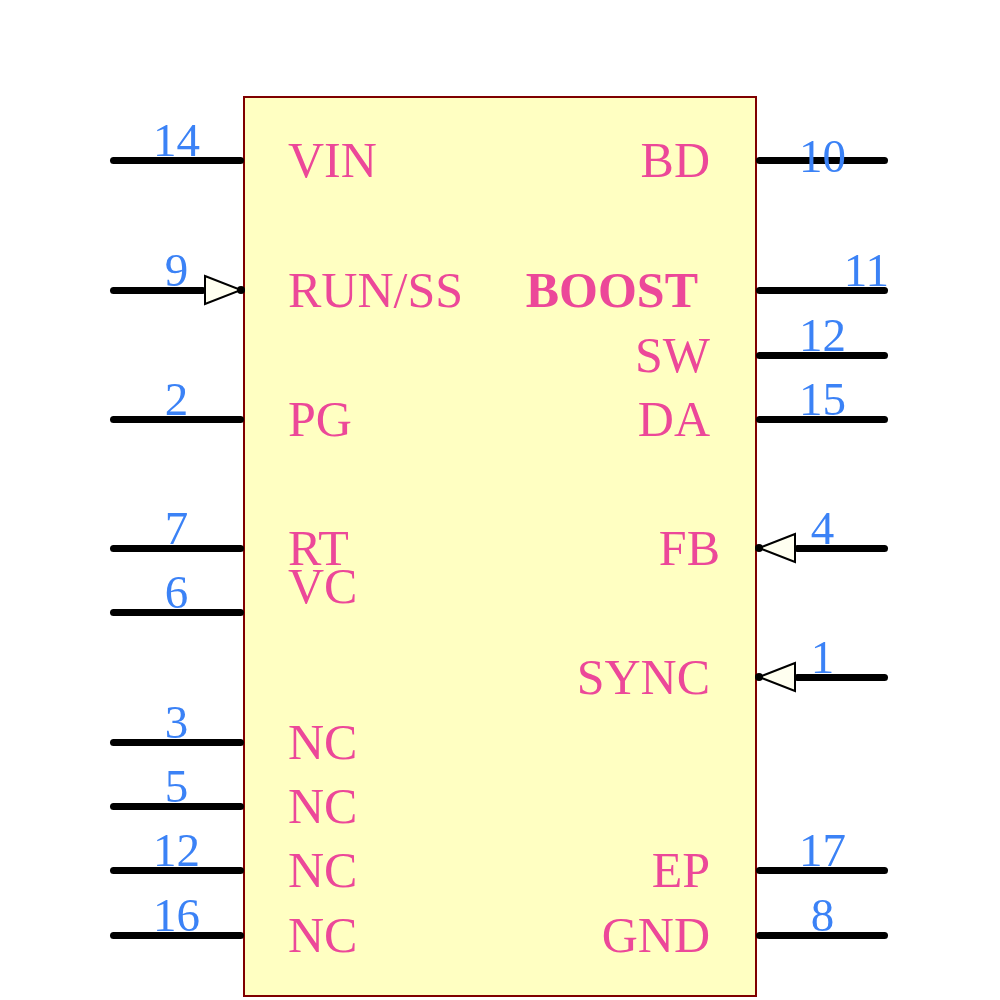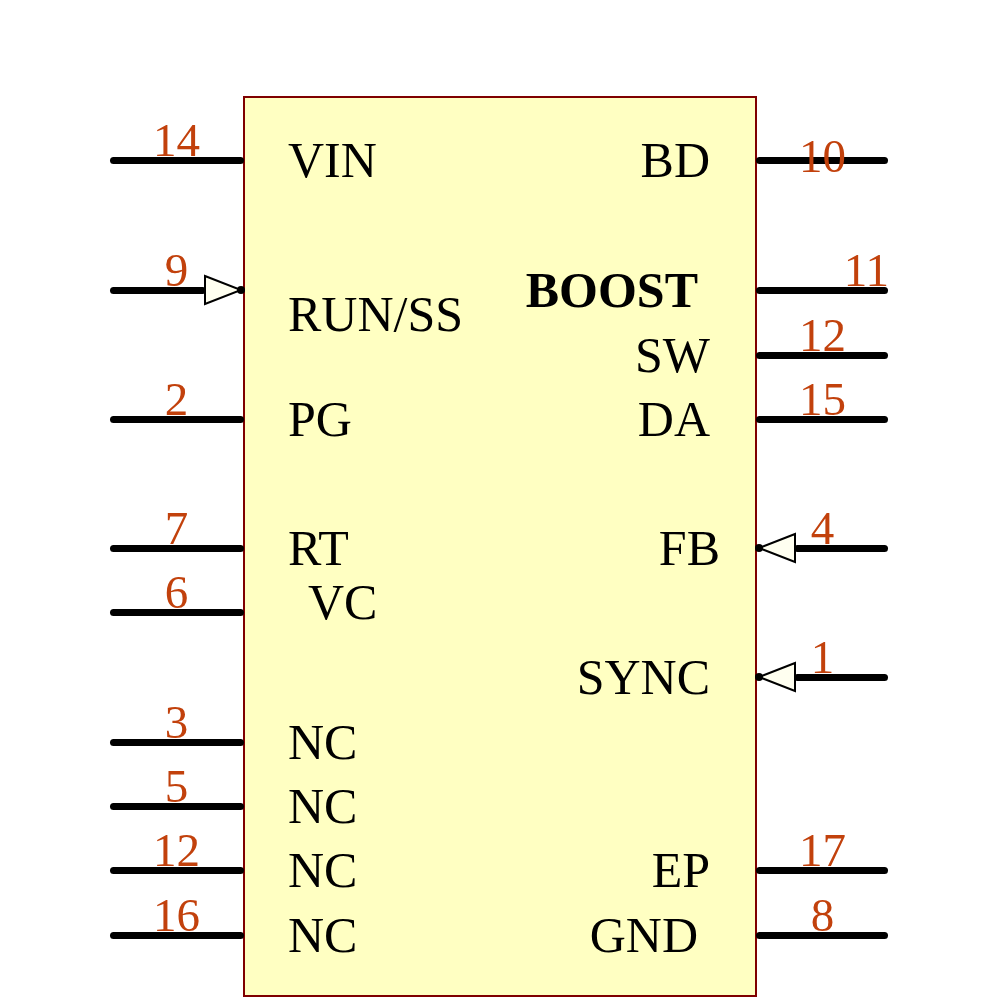--- a/index.html
+++ b/index.html
@@ -25,30 +25,30 @@
     position:absolute;
     width:8px;height:8px;
     background:#000000;
     border-radius:4px;
   }
   .pin-number{
     position:absolute;
     height:52px;
     line-height:52px;
     font-size:47px;
-    color:#c2410c;
+    color:#3b82f6;
     text-align:center;
     white-space:nowrap;
   }
   .pin-label{
     position:absolute;
     height:52px;
     line-height:52px;
     font-size:50px;
-    color:#000000;
+    color:#ec4899;
     white-space:nowrap;
   }
   .pin-label.right{ text-align:center; }
   .arrow-svg{ position:absolute; }
 </style>
 </head>
 <body>
 
 <div id="canvas">
   <div class="chip-body" id="chip-body" style="left: 243px; top: 96px; width: 514px; height: 901px; background: rgb(255, 255, 194); border-color: rgb(127, 0, 0);"></div>
@@ -58,36 +58,36 @@
         <div class="pin-number" style="top: 114px; left: 110px; width: 133px;">14</div>
         <div class="pin-label" style="top: 134px; left: 288px;">VIN</div>
       </div>
       <div>
         <div class="pin-line" style="top: 287px; background: rgb(0, 0, 0); left: 110px; width: 96px;"></div>
         <svg width="40" height="32" viewBox="0 0 40 32" class="arrow-svg" style="top: 274px; left: 203px;">
           <polygon points="2,2 38,16 2,30" fill="#FFFFF0" stroke="#000000" stroke-width="2"></polygon>
         </svg>
         <div class="pin-dot" style="top: 286px; left: 237px;"></div>
         <div class="pin-number" style="top: 244px; left: 110px; width: 133px;">9</div>
-        <div class="pin-label" style="top: 264px; left: 288px; margin-top: 24px;">RUN/SS</div>
+        <div class="pin-label" style="top: 264px; left: 288px;">RUN/SS</div>
       </div>
       <div>
         <div class="pin-line" style="top: 416px; background: rgb(0, 0, 0); left: 110px; width: 134px;"></div>
         <div class="pin-number" style="top: 373px; left: 110px; width: 133px;">2</div>
         <div class="pin-label" style="top: 393px; left: 288px;">PG</div>
       </div>
       <div>
         <div class="pin-line" style="top: 545px; background: rgb(0, 0, 0); left: 110px; width: 134px;"></div>
         <div class="pin-number" style="top: 502px; left: 110px; width: 133px;">7</div>
         <div class="pin-label" style="top: 522px; left: 288px;">RT</div>
       </div>
       <div>
         <div class="pin-line" style="top: 609px; background: rgb(0, 0, 0); left: 110px; width: 134px;"></div>
         <div class="pin-number" style="top: 566px; left: 110px; width: 133px;">6</div>
-        <div class="pin-label" style="top: 576px; left: 288px; margin-left: 20px;">VC</div>
+        <div class="pin-label" style="top: 560px; left: 288px;">VC</div>
       </div>
       <div>
         <div class="pin-line" style="top: 739px; background: rgb(0, 0, 0); left: 110px; width: 134px;"></div>
         <div class="pin-number" style="top: 696px; left: 110px; width: 133px;">3</div>
         <div class="pin-label" style="top: 716px; left: 288px;">NC</div>
       </div>
       <div>
         <div class="pin-line" style="top: 803px; background: rgb(0, 0, 0); left: 110px; width: 134px;"></div>
         <div class="pin-number" style="top: 760px; left: 110px; width: 133px;">5</div>
         <div class="pin-label" style="top: 780px; left: 288px;">NC</div>
@@ -143,16 +143,16 @@
         <div class="pin-label right" style="top: 651px; right: 290px;">SYNC</div>
       </div>
       <div>
         <div class="pin-line" style="top: 867px; background: rgb(0, 0, 0); left: 756px; width: 132px;"></div>
         <div class="pin-number" style="top: 824px; left: 757px; width: 131px;">17</div>
         <div class="pin-label right" style="top: 844px; right: 290px;">EP</div>
       </div>
       <div>
         <div class="pin-line" style="top: 932px; background: rgb(0, 0, 0); left: 756px; width: 132px;"></div>
         <div class="pin-number" style="top: 889px; left: 757px; width: 131px;">8</div>
-        <div class="pin-label right" style="top: 909px; right: 302px;">GND</div>
+        <div class="pin-label right" style="top: 909px; right: 290px;">GND</div>
       </div>
     </div>
 </div>
 
 </body></html>

